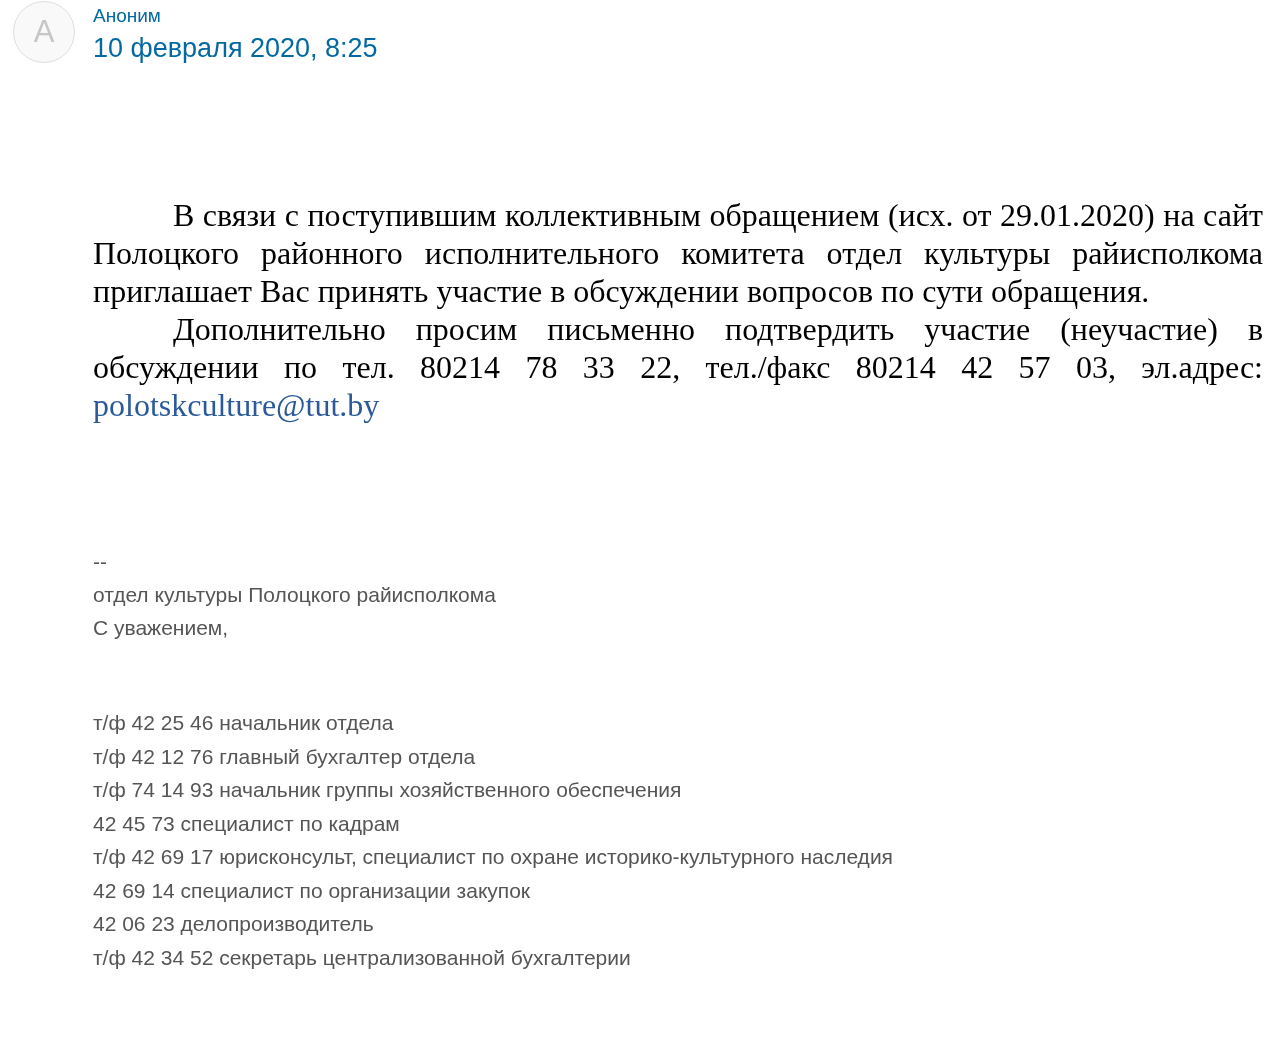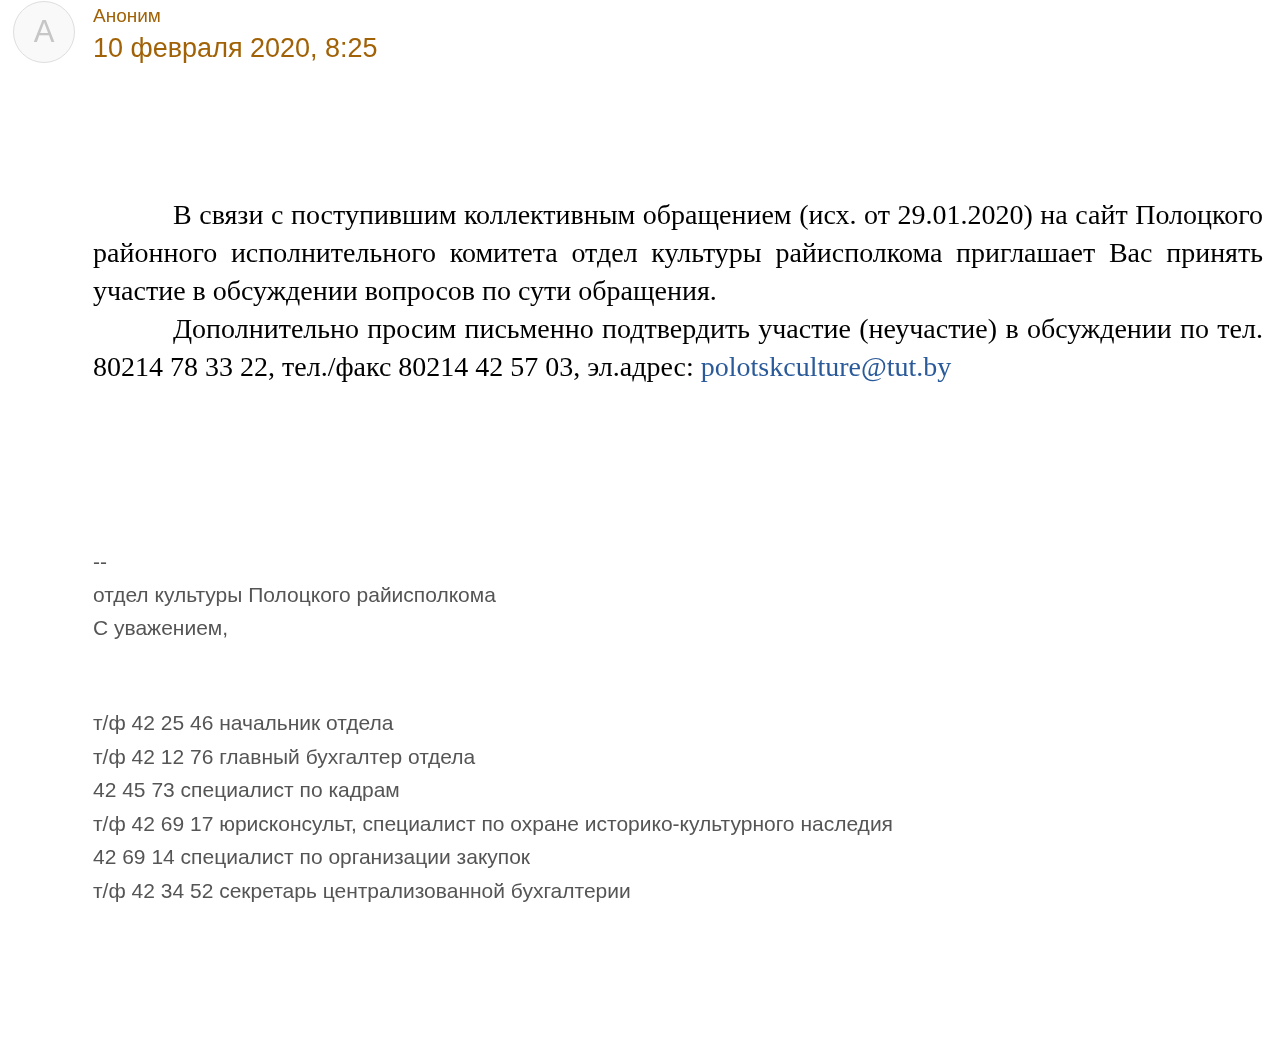--- a/index.html
+++ b/index.html
@@ -35,40 +35,40 @@
     align-items: center;
     justify-content: center;
     font-family: "Liberation Sans", sans-serif;
     font-size: 31px;
     color: #c6c6c6;
     user-select: none;
   }
   .header-meta {
     margin-left: 18px;
     font-family: "Liberation Sans", sans-serif;
-    color: #a16207;
+    color: #0369a1;
   }
   .author {
     margin-top: 4px;
     font-size: 19px;
     line-height: 24px;
   }
   .timestamp {
     margin-top: 7px;
     font-size: 27px;
     line-height: 26px;
   }
   
   .comment-body {
     position: absolute;
     top: 196px;
     left: 93px;
     width: 1170px;
     font-family: "Liberation Serif", "DejaVu Serif", serif;
-    font-size: 28px;
+    font-size: 32px;
     line-height: 38px;
     color: #000000;
     text-align: justify;
   }
   .comment-body p {
     margin: 0;
     padding: 0;
     text-indent: 80px;
   }
   .email-link {
@@ -119,20 +119,22 @@
   </div>
 
   <div class="signature">
     <div class="sig-line">--</div>
     <div class="sig-line">отдел культуры Полоцкого райисполкома</div>
     <div class="sig-line">С уважением,</div>
     <div class="contact-list">
 
     <div class="contact-line">т/ф 42 25 46 начальник отдела</div>
         <div class="contact-line">т/ф 42 12 76 главный бухгалтер отдела</div>
+        <div class="contact-line">т/ф 74 14 93 начальник группы хозяйственного обеспечения</div>
         <div class="contact-line">42 45 73 специалист по кадрам</div>
         <div class="contact-line">т/ф 42 69 17 юрисконсульт, специалист по охране историко-культурного наследия</div>
         <div class="contact-line">42 69 14 специалист по организации закупок</div>
+        <div class="contact-line">42 06 23 делопроизводитель</div>
         <div class="contact-line">т/ф 42 34 52 секретарь централизованной бухгалтерии</div>
       </div>
   </div>
 
 </div>
 
 </body></html>

